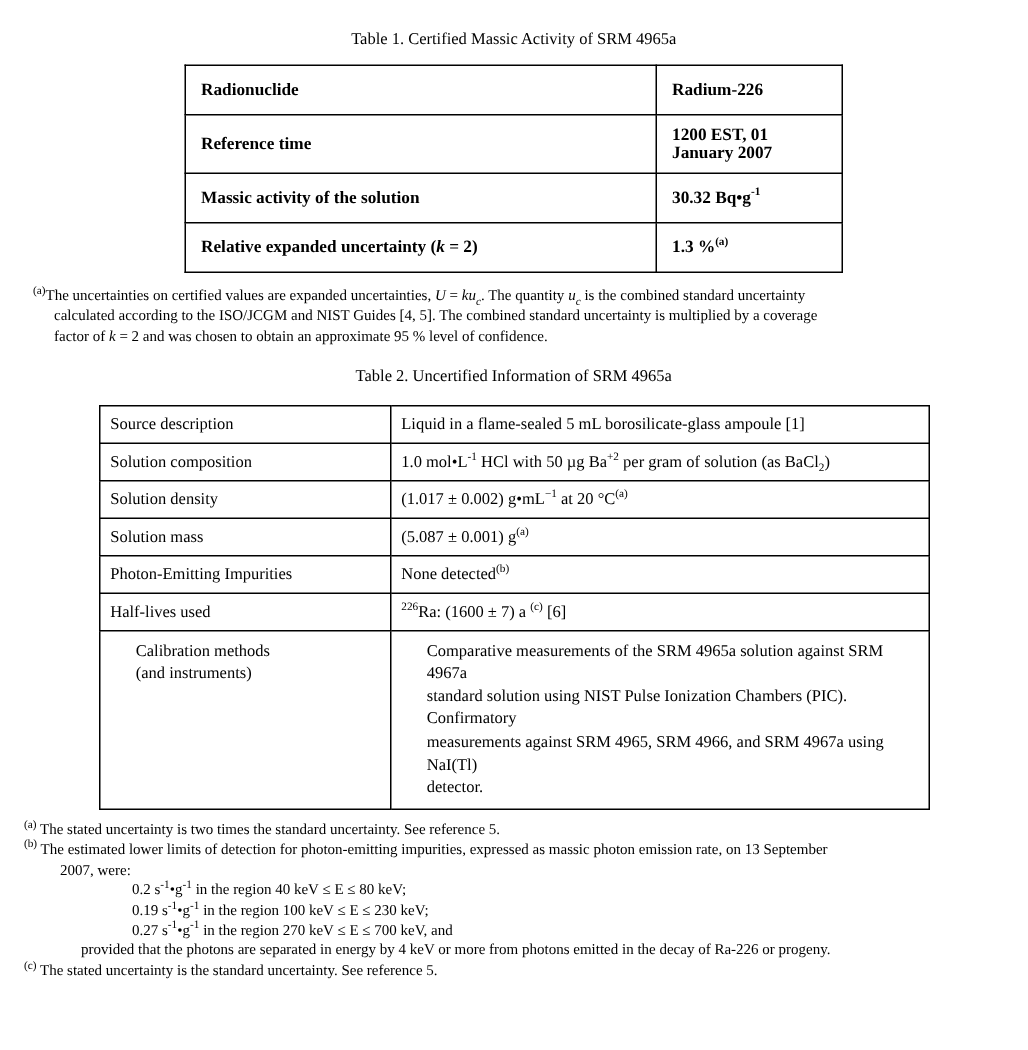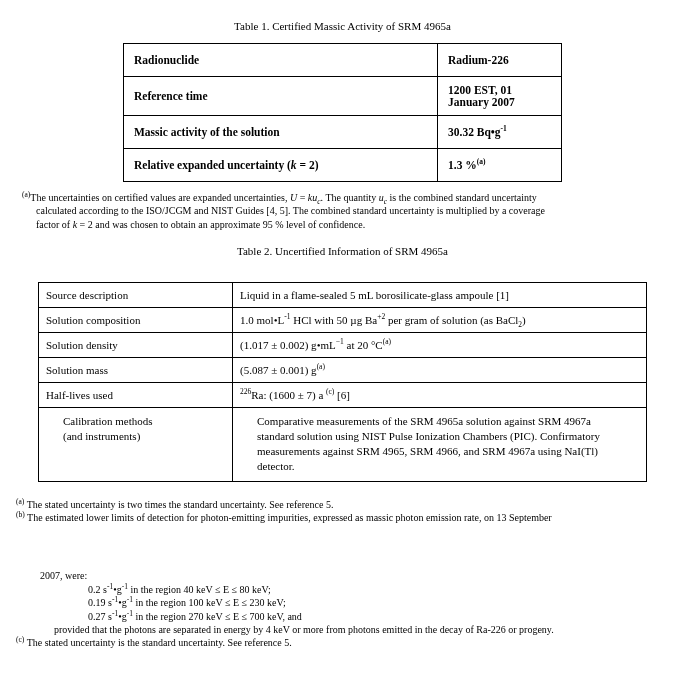--- a/index.html
+++ b/index.html
@@ -61,42 +61,42 @@
   }
   #t1-footnote .ind { display: block; padding-left: 14px; }
 
   sup { font-size: 7.5px; vertical-align: super; line-height: 0; }
   sub { font-size: 7.5px; vertical-align: sub; line-height: 0; }
   .it { font-style: italic; }
 
   
   table.t2 {
     border-collapse: collapse;
-    width: 609px;
-    margin: 16px auto;
+    width: 554px;
+    margin: 4px auto;
     table-layout: fixed;
     border: 1.6px solid #000;
   }
   table.t2 td {
     border: 0.9px solid #000;
     padding: 6px 8px 6px 7px;
     font-size: 11px;
     vertical-align: top;
   }
   table.t2 td.c1 { width: 178px; }
   table.t2 td.tall { line-height: 1.38; padding-left: 24px; }
 
   
   #t2-footnotes {
     margin-top: 7px;
     font-size: 10px;
     line-height: 1.34;
   }
   #t2-footnotes .row { display: block; padding-left: 10px; text-indent: -10px; margin-left: 4px; }
-  #t2-footnotes .cont { display: block; padding-left: 14px; text-indent: 0; margin-top: 45px; }
+  #t2-footnotes .cont { display: block; padding-left: 14px; text-indent: 0; }
   #t2-footnotes .meas { display: block; padding-left: 62px; text-indent: 0; }
   #t2-footnotes .prov { display: block; padding-left: 28px; text-indent: 0; }
 </style>
 </head>
 <body>
 
 <div class="page">
 
   <p class="caption" id="table1-caption">Table 1.  Certified Massic Activity of SRM 4965a</p>
 
@@ -144,20 +144,24 @@
       <tr>
         <td class="c1">Solution density</td>
         <td><span>(1.017 ± 0.002) g</span><span>•</span><span>mL</span><sup>−1</sup><span> at 20 °C</span><sup>(a)</sup></td>
       </tr>
 
       <tr>
         <td class="c1">Solution mass</td>
         <td><span>(5.087 ± 0.001) g</span><sup>(a)</sup></td>
       </tr>
 
+      <tr>
+        <td class="c1">Photon-Emitting Impurities</td>
+        <td><span>None detected</span><sup>(b)</sup></td>
+      </tr>
 
       <tr>
         <td class="c1">Half-lives used</td>
         <td><sup>226</sup><span>Ra: (1600 ± 7) a </span><sup>(c)</sup><span> [6]</span></td>
       </tr>
 
       <tr>
         <td class="c1 tall">
           <span>Calibration methods</span><br>
           <span>(and instruments)</span>

